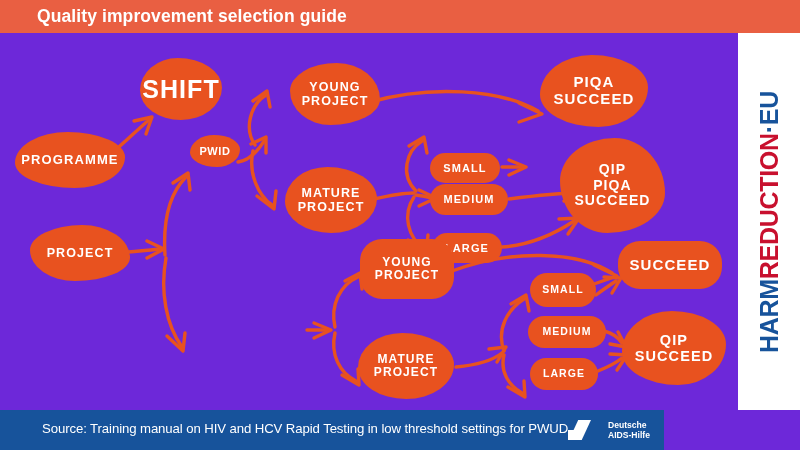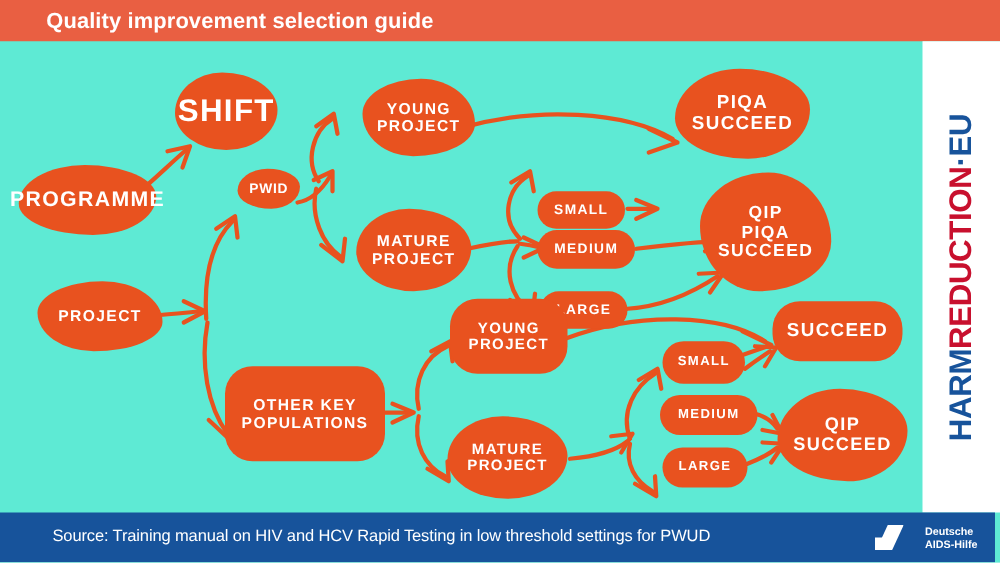--- a/index.html
+++ b/index.html
@@ -3,37 +3,37 @@
 <meta charset="utf-8">
 <title>Quality improvement selection guide</title>
 <style>
   html,body{margin:0;padding:0;}
   body{
     width:800px;height:450px;overflow:hidden;
     background:#ffffff;
     font-family:"Liberation Sans", sans-serif;
     position:relative;
   }
-  #slide{position:relative;width:800px;height:450px;background:#5eead4;overflow:hidden;}
+  #slide{position:relative;width:800px;height:450px;background:#6d28d9;overflow:hidden;}
 
   
   .header-bar{
     position:absolute;left:0;top:0;width:800px;height:33px;
     background:#e95f42;
   }
   .header-title{
     position:absolute;left:37px;top:6px;
     font-size:17.5px;font-weight:bold;color:#ffffff;
     letter-spacing:.1px;
     font-family:"Liberation Sans", sans-serif;
   }
 
   
   .footer-bar{
-    position:absolute;left:0;bottom:0;width:796px;height:40px;
+    position:absolute;left:0;bottom:0;width:664px;height:40px;
     background:#17539b;
   }
   .footer-text{
     position:absolute;left:42px;top:11px;
     font-size:13.2px;color:#ffffff;font-weight:normal;
     font-family:"Liberation Sans", sans-serif;
     letter-spacing:-.1px;
   }
   .footer-logo{
     position:absolute;right:14px;top:8px;
@@ -212,21 +212,21 @@
         <path class="ar" d="M604,298 C612,300 618,304 622,310"></path>
         <path class="arh" d="M610,311 L626,314 L618,299"></path>
       </g>
 
       <g>
         <path class="ar" d="M598,338 C608,334 616,330 622,325"></path>
         <path class="arh" d="M610,321 L627,322 L617,337"></path>
       </g>
     </svg>
 
-    <div class="node blob-a" style="left:15px;top:99px;width:110px;height:56px;font-size:17px;">
+    <div class="node blob-a" style="left:15px;top:99px;width:110px;height:56px;font-size:13px;">
       <span>PROGRAMME</span>
     </div>
 
     <div class="node blob-b" style="left:30px;top:192px;width:100px;height:56px;font-size:12.5px;">
       <span>PROJECT</span>
     </div>
 
     <div class="node blob-c" style="left:140px;top:25px;width:82px;height:62px;font-size:25px;">
       <span>SHIFT</span>
     </div>
@@ -261,24 +261,20 @@
       <span>PIQA</span>
       <span>SUCCEED</span>
     </div>
 
     <div class="node blob-b" style="left:560px;top:105px;width:105px;height:95px;font-size:14px;">
       <span>QIP</span>
       <span>PIQA</span>
       <span>SUCCEED</span>
     </div>
 
-    <div class="node rounded" style="left:180px;top:260px;width:128px;height:76px;font-size:12.5px;">
-      <span>OTHER KEY</span>
-      <span>POPULATIONS</span>
-    </div>
 
     <div class="node rounded" style="left:360px;top:206px;width:94px;height:60px;font-size:12px;">
       <span>YOUNG</span>
       <span>PROJECT</span>
     </div>
 
     <div class="node blob-c" style="left:358px;top:300px;width:96px;height:66px;font-size:12px;">
       <span>MATURE</span>
       <span>PROJECT</span>
     </div>

